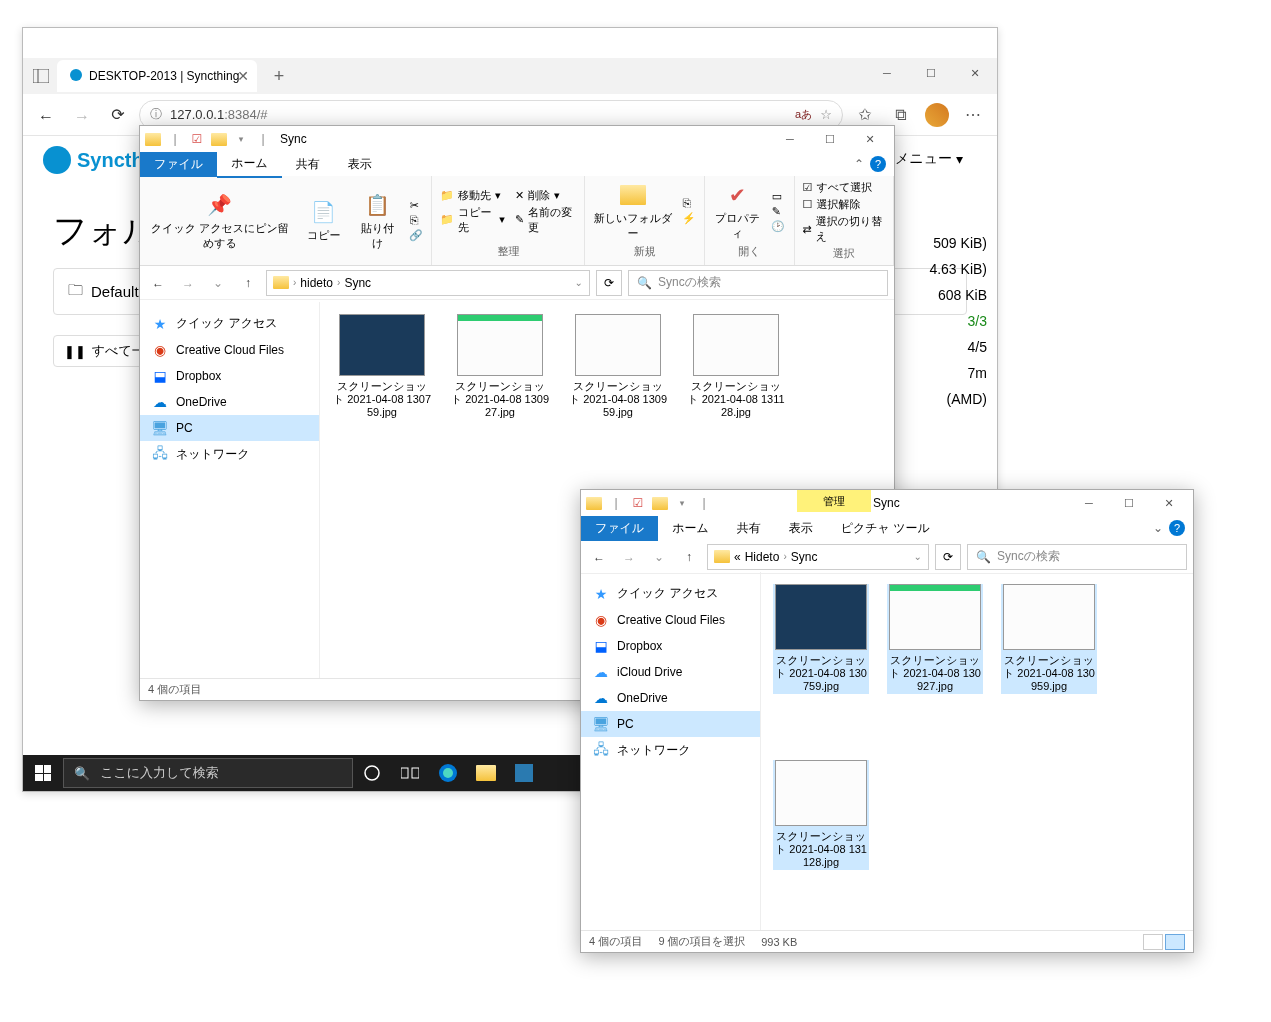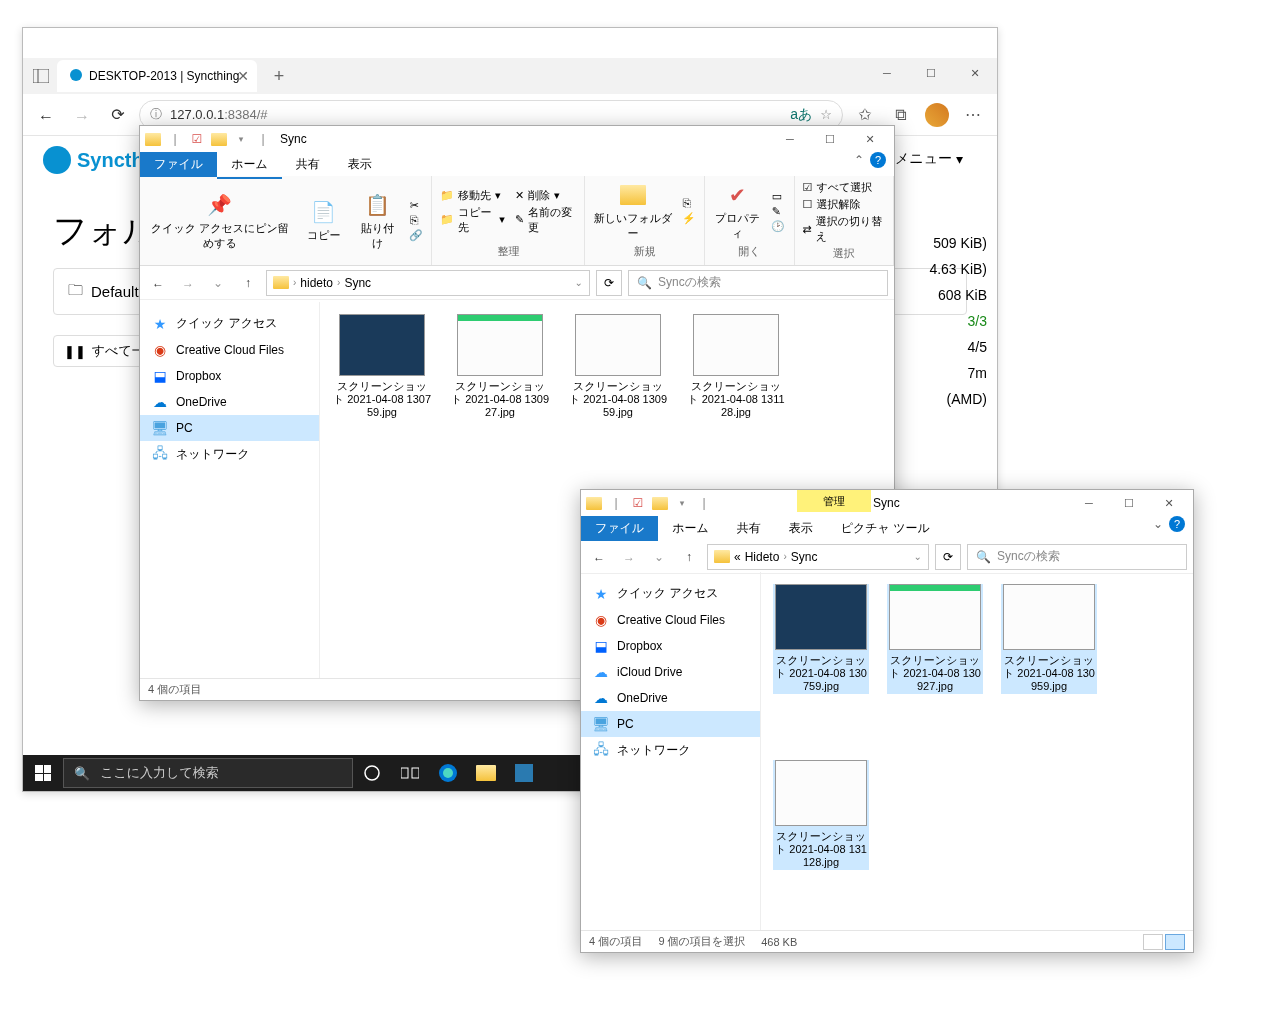--- a/index.html
+++ b/index.html
@@ -56,21 +56,21 @@
 .explorer { position: absolute; border: 1px solid #aaa; background: #fff; box-shadow: 0 4px 20px rgba(0,0,0,0.3); }
 .exp1 { left: 139px; top: 125px; width: 756px; height: 576px; }
 .exp2 { left: 580px; top: 489px; width: 614px; height: 464px; }
 .exp-titlebar { height: 26px; display: flex; align-items: center; padding: 0 4px; font-size: 12px; background: #fff; }
 .exp-titlebar .qat { display: flex; align-items: center; gap: 4px; }
 .exp-titlebar .qat span { width: 18px; height: 18px; display: flex; align-items: center; justify-content: center; }
 .folder-ico { width: 16px; height: 13px; background: linear-gradient(#ffe9a2,#f5c23b); border-radius: 1px; }
 .exp-titlebar .title { margin-left: 8px; flex: 1; }
 .exp-titlebar .win-controls span { width: 40px; height: 26px; }
 .contextual-tab { position: absolute; left: 216px; top: 0; height: 22px; background: #fff27a; padding: 0 26px; font-size: 11px; display: flex; align-items: center; text-align: right; }
-.ribbon-tabs { height: 24px; display: flex; align-items: flex-start; font-size: 12px; }
+.ribbon-tabs { height: 24px; display: flex; align-items: center; font-size: 12px; }
 .ribbon-tabs .tab-btn { padding: 4px 14px; cursor: default; }
 .ribbon-tabs .tab-btn.file { background: #1979ca; color: #fff; }
 .ribbon-tabs .tab-btn.active { border-bottom: 2px solid #1979ca; }
 .ribbon-tabs .expand { margin-left: auto; padding-right: 8px; display: flex; gap: 6px; align-items: center; color: #666; }
 .help-circle { width: 16px; height: 16px; border-radius: 50%; background: #0078d4; color: #fff; font-size: 11px; display: flex; align-items: center; justify-content: center; }
 .ribbon { height: 90px; border-bottom: 1px solid #ddd; display: flex; background: #fafafa; font-size: 11px; }
 .ribbon-group { display: flex; flex-direction: column; border-right: 1px solid #e5e5e5; padding: 4px 8px; }
 .ribbon-group .items { flex: 1; display: flex; align-items: center; gap: 10px; }
 .ribbon-group .label { text-align: center; color: #666; font-size: 11px; padding: 2px 0; }
 .ribbon-btn { display: flex; flex-direction: column; align-items: center; gap: 2px; text-align: center; min-width: 44px; }
@@ -149,21 +149,21 @@
         <span>✕</span>
       </div>
     </div>
     <div class="browser-toolbar">
       <div class="nav-btn">←</div>
       <div class="nav-btn disabled">→</div>
       <div class="nav-btn">⟳</div>
       <div class="address-bar">
         <span class="lock">ⓘ</span>
         <span class="url"><span class="dark">127.0.0.1</span><span>:8384/#</span></span>
-        <span style="margin-left:auto;color:#0f766e;font-size:14px">aあ</span>
+        <span style="margin-left:auto;color:#7f1d1d;font-size:11px">aあ</span>
         <span style="color:#888">☆</span>
       </div>
       <div class="toolbar-right">
         <div class="btn">✩</div>
         <div class="btn">⧉</div>
         <div class="btn">
             <div class="avatar"></div>
           </div>
         <div class="btn">⋯</div>
       </div>
@@ -528,20 +528,20 @@
         </div>
         <div class="file-item" style="background: rgb(204, 232, 255);">
           <div class="thumb light"></div>
           <div class="name">スクリーンショット 2021-04-08 131128.jpg</div>
         </div>
       </div>
   </div>
   <div class="statusbar">
     <span>4 個の項目</span>
     <span>9 個の項目を選択</span>
-    <span>468 KB</span>
+    <span>993 KB</span>
     <span class="spacer"></span>
     <div class="view-switch">
       <span></span>
       <span class="active"></span>
     </div>
   </div>
 </div>
 
 </body></html>

